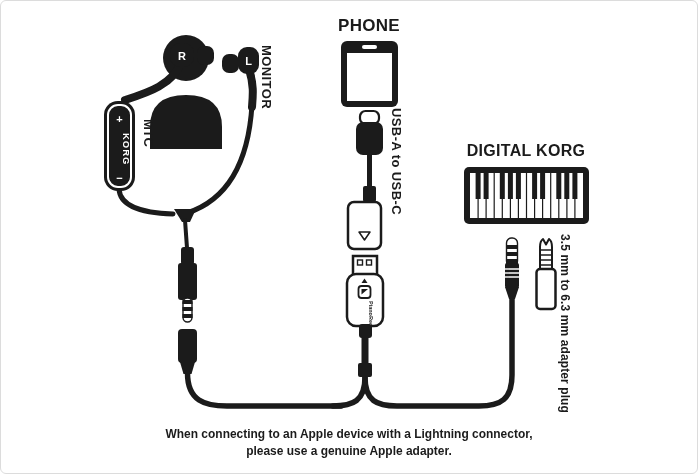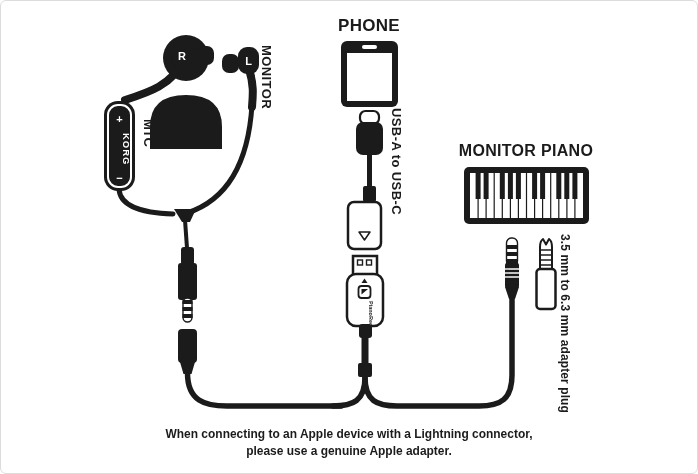--- a/index.html
+++ b/index.html
@@ -194,21 +194,21 @@
   </svg>
 
   <div class="lbl title" style="left:337px;top:15px;width:62px;text-align:right;">PHONE</div>
 
   <div class="lbl side vert" style="left:403px;top:107px;">USB-A to USB-C</div>
 
   <div class="lbl side vert" style="left:273px;top:44px;">MONITOR</div>
 
   <div class="lbl side vert" style="left:155px;top:118px;letter-spacing:2px;">MIC</div>
 
-  <div class="lbl title-piano" style="left:455px;top:141px;">MONITOR PIANO</div>
+  <div class="lbl title-piano" style="left:455px;top:141px;">DIGITAL KORG</div>
 
   <div class="lbl side-sm vert" style="left:571px;top:233px;">3.5 mm to 6.3 mm adapter plug</div>
 
   <div class="lbl caption">
     <div>When connecting to an Apple device with a Lightning connector,</div>
     <div>please use a genuine Apple adapter.</div>
   </div>
 
 </div>
 

